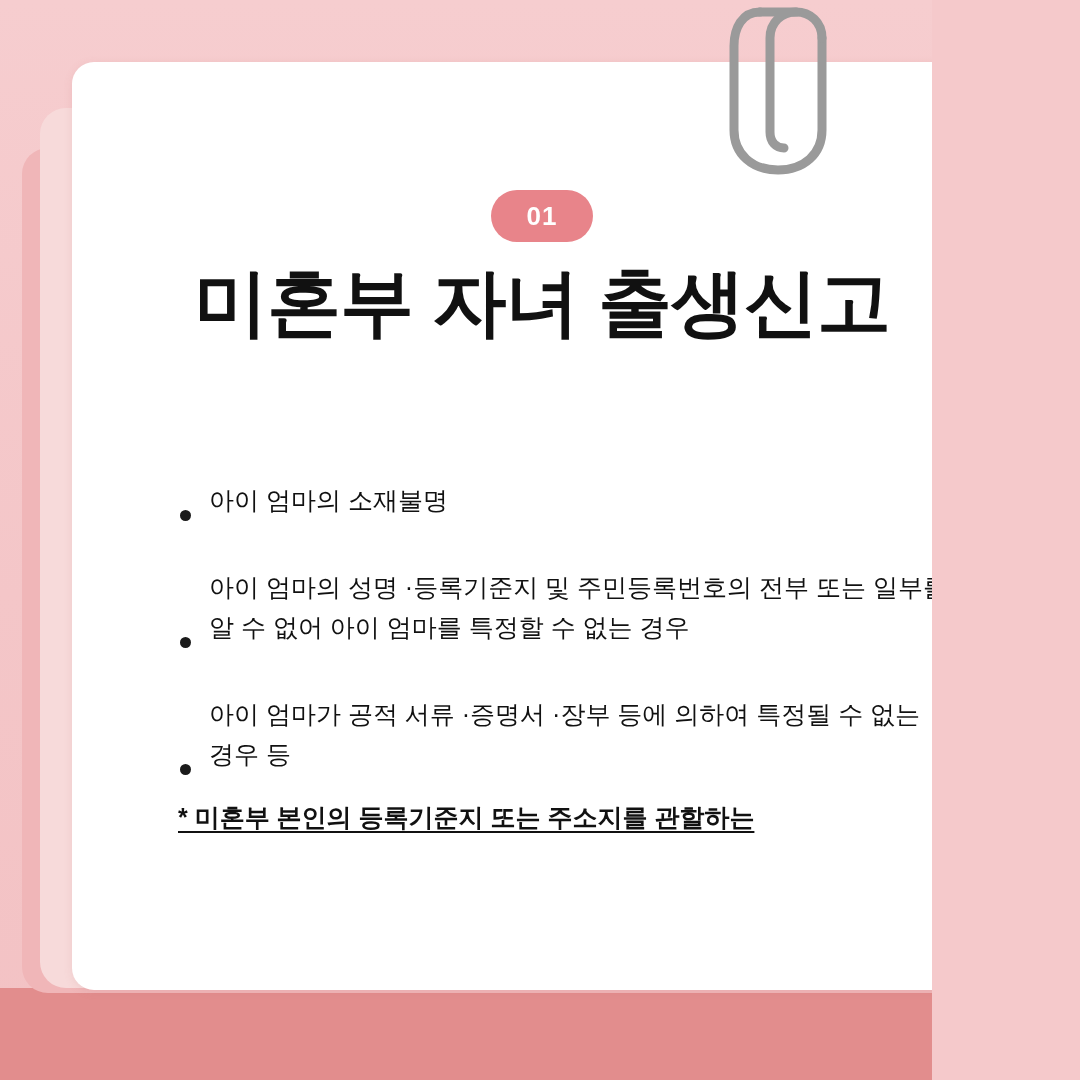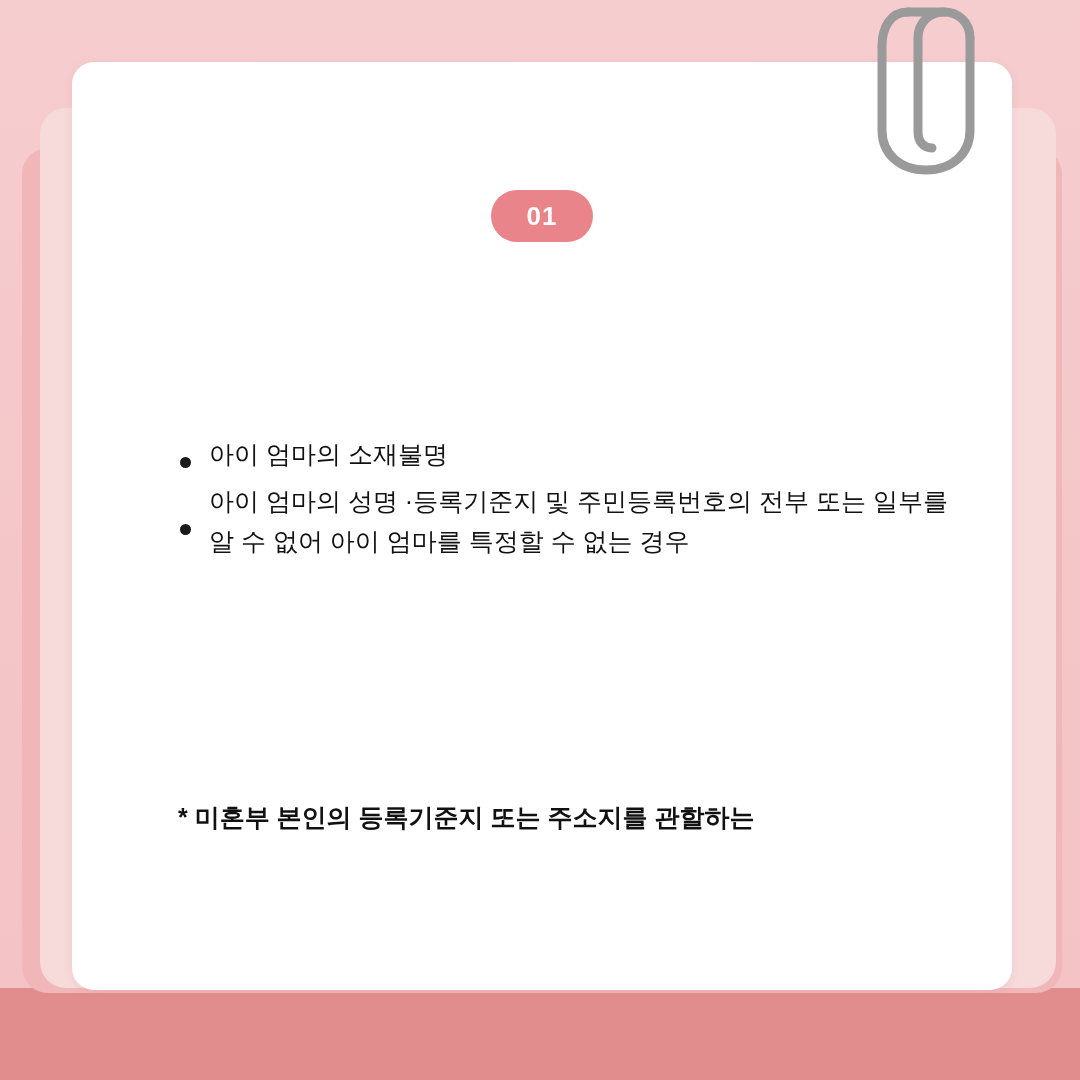--- a/index.html
+++ b/index.html
@@ -9,21 +9,21 @@
   body {
     width: 1080px;
     height: 1080px;
     overflow: hidden;
     font-family: "Liberation Sans", sans-serif;
     background: #f5c9cb;
   }
 
   .canvas {
     position: relative;
-    width: 1080px;
+    width: 932px;
     height: 1080px;
     background: linear-gradient(180deg, #f6cdcf 0%, #f4c6c8 55%, #f3c2c4 100%);
     overflow: hidden;
   }
 
   
   .bottom-band {
     position: absolute;
     left: 0;
     bottom: 0;
@@ -112,22 +112,23 @@
     position: absolute;
     left: 108px;
     top: 372px;
     width: 880px;
     font-size: 25px;
     color: #111111;
     font-weight: 500;
   }
   .bullet-row {
     display: flex;
-    align-items: center;
+    align-items: flex-end;
     margin-bottom: 6px;
+    margin-top: 46px;
   }
   .dot {
     flex: 0 0 auto;
     width: 11px;
     height: 11px;
     border-radius: 50%;
     background: #1a1a1a;
     margin-top: 16px;
     margin-right: 18px;
   }
@@ -142,48 +143,55 @@
     position: absolute;
     left: 106px;
     top: 732px;
     width: 880px;
     font-size: 25px;
     font-weight: bold;
     color: #111111;
     line-height: 1.85;
   }
   .footnote span {
+    text-decoration: underline;
     text-underline-offset: 5px;
   }
 </style>
 </head>
 <body>
 
 <div class="canvas">
 
   <div class="bottom-band"></div>
 
   <div class="card-shadow-back"></div>
   <div class="card-shadow-mid"></div>
 
   <div class="card">
 
     <div class="badge">01</div>
 
+    <div class="title">미혼부 자녀 출생신고</div>
 
     <div class="bullets">
       <div class="bullet-row">
         <span class="dot"></span>
         <span class="bullet-text">아이 엄마의 소재불명</span>
       </div>
       <div class="bullet-row">
         <span class="dot"></span>
         <span class="bullet-text">아이 엄마의 성명 ·등록기준지 및 주민등록번호의 전부 또는 일부를
 알 수 없어 아이 엄마를 특정할 수 없는 경우</span>
       </div>
+      <div class="bullet-row">
+        <span class="dot"></span>
+        <span class="bullet-text">아이 엄마가 공적 서류 ·증명서 ·장부 등에 의하여 특정될 수 없는
+경우 등</span>
+      </div>
     </div>
 
     <div class="footnote">
       <span>* 미혼부 본인의 등록기준지 또는 주소지를 관할하는 </span><br>
     </div>
 
   </div>
 
   <div class="clip">
     <svg width="120" height="190" viewBox="0 0 120 190" fill="none" xmlns="http://www.w3.org/2000/svg">

